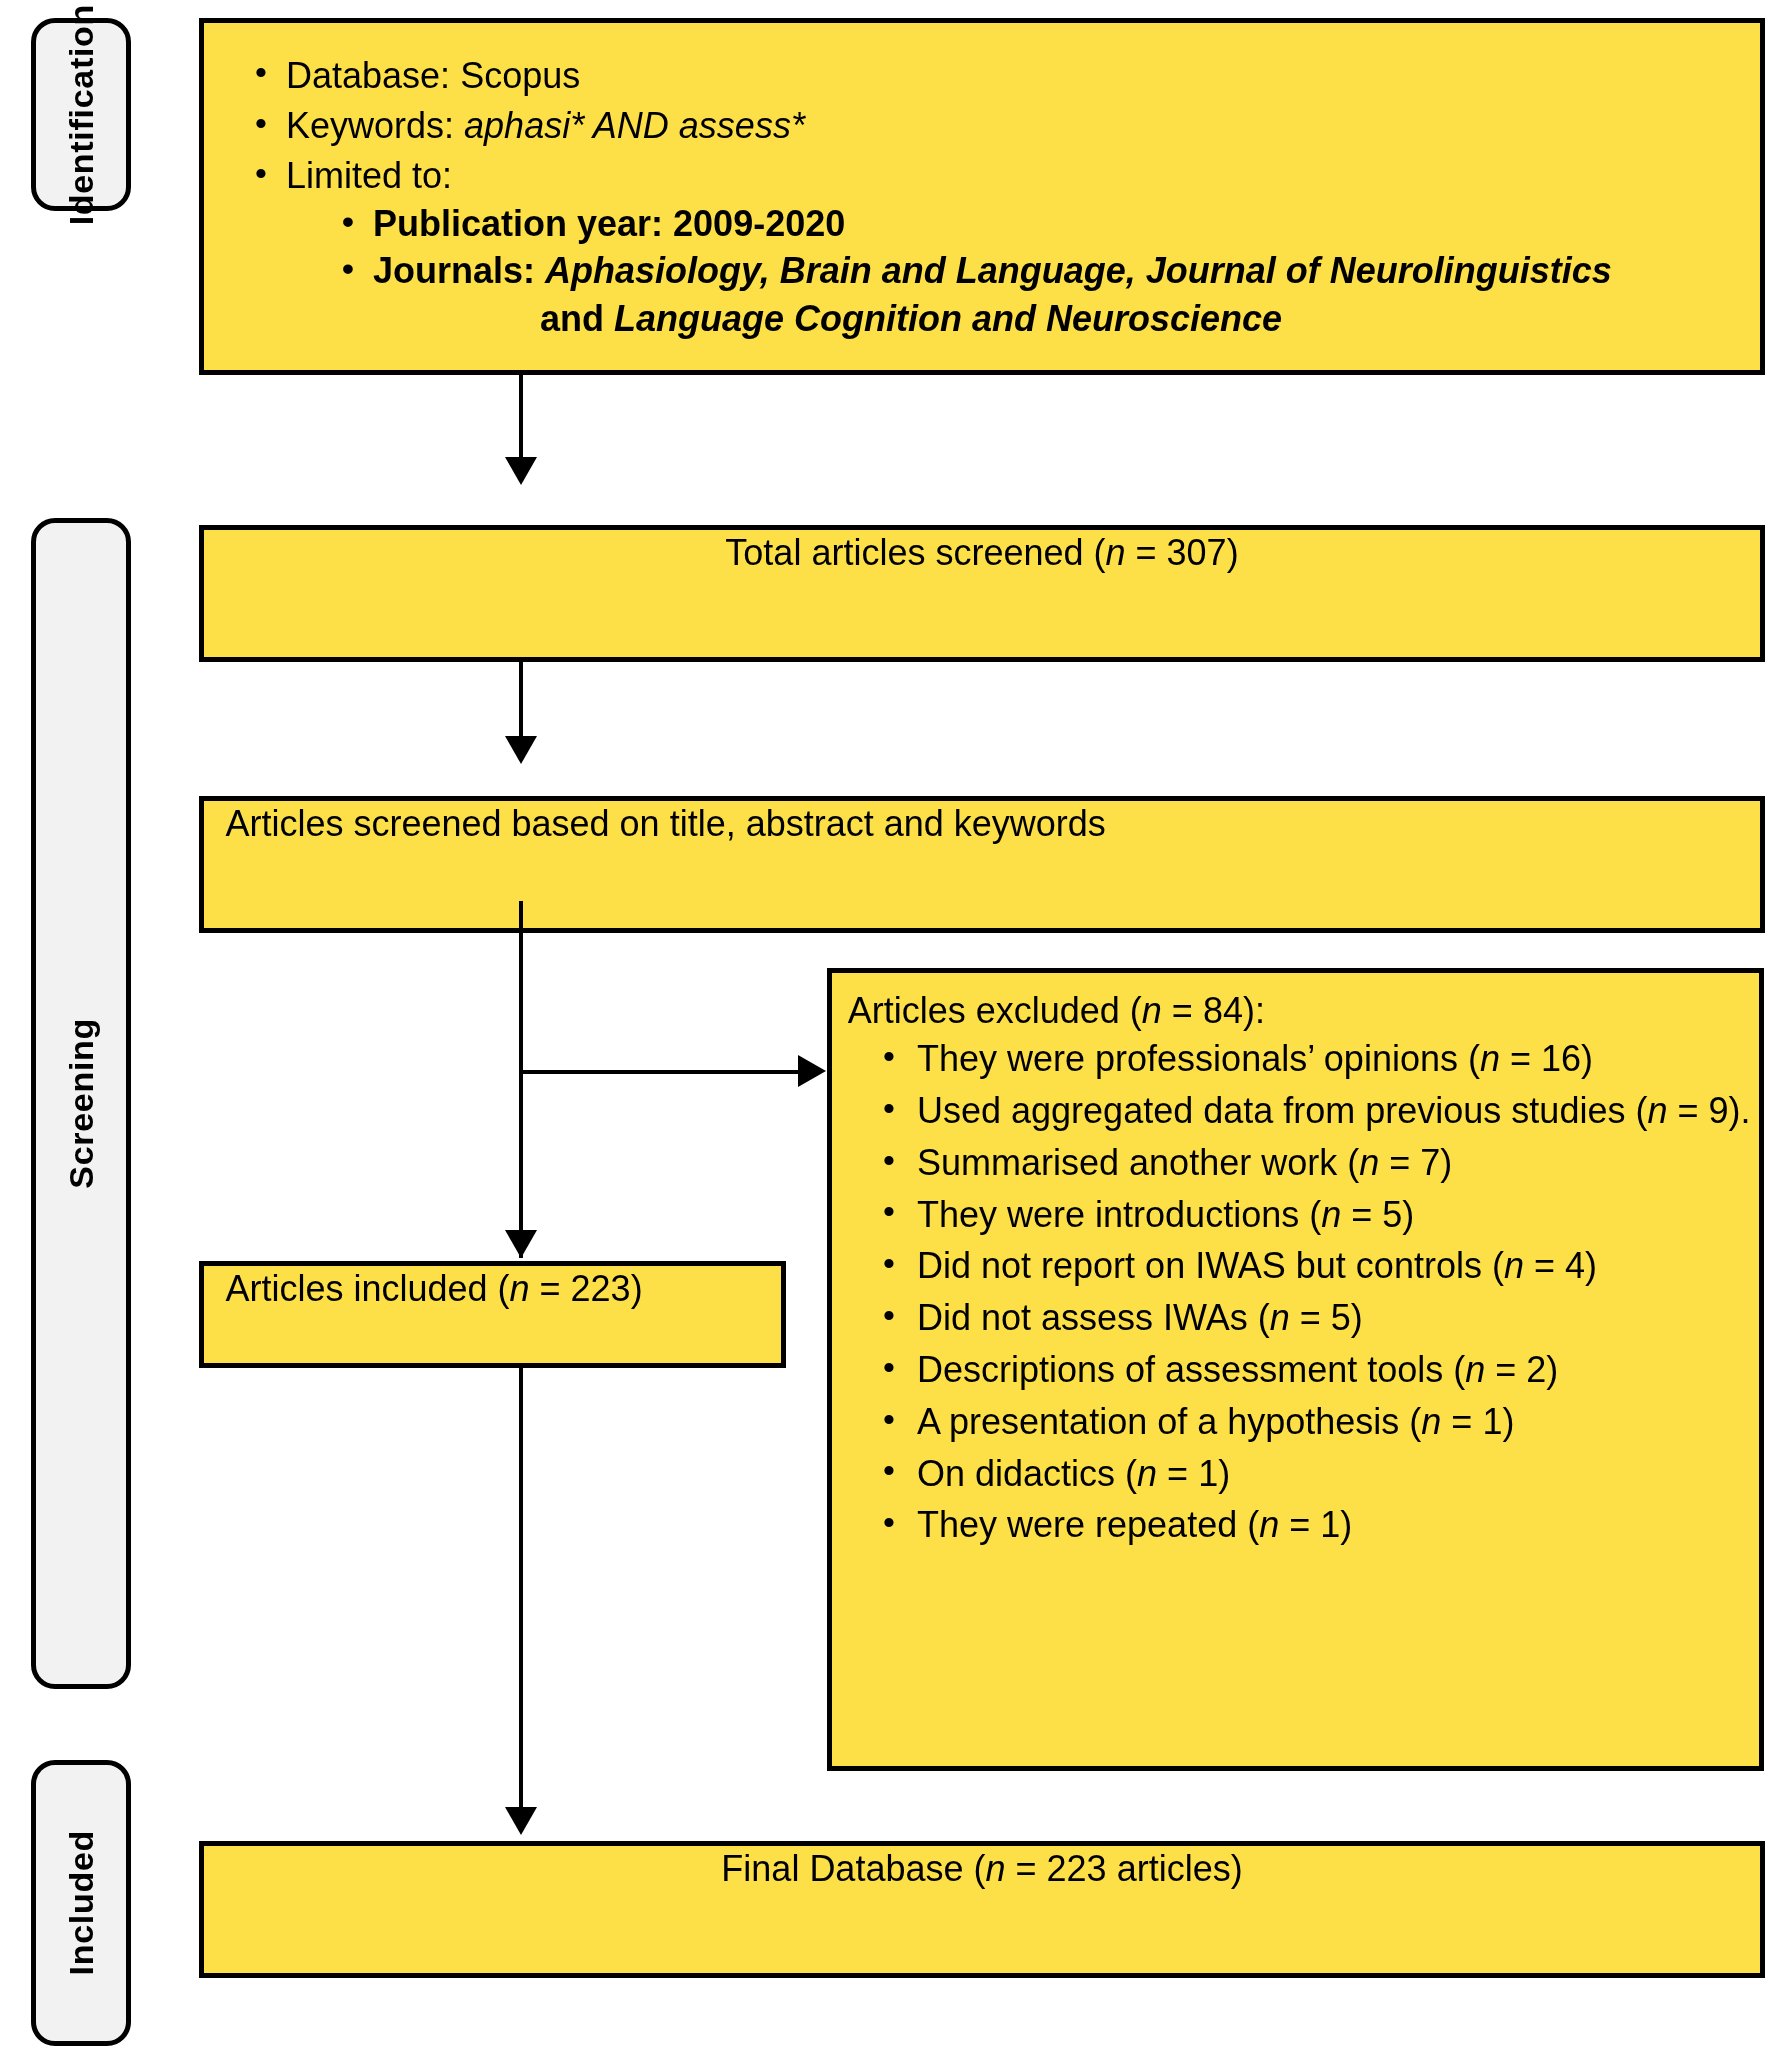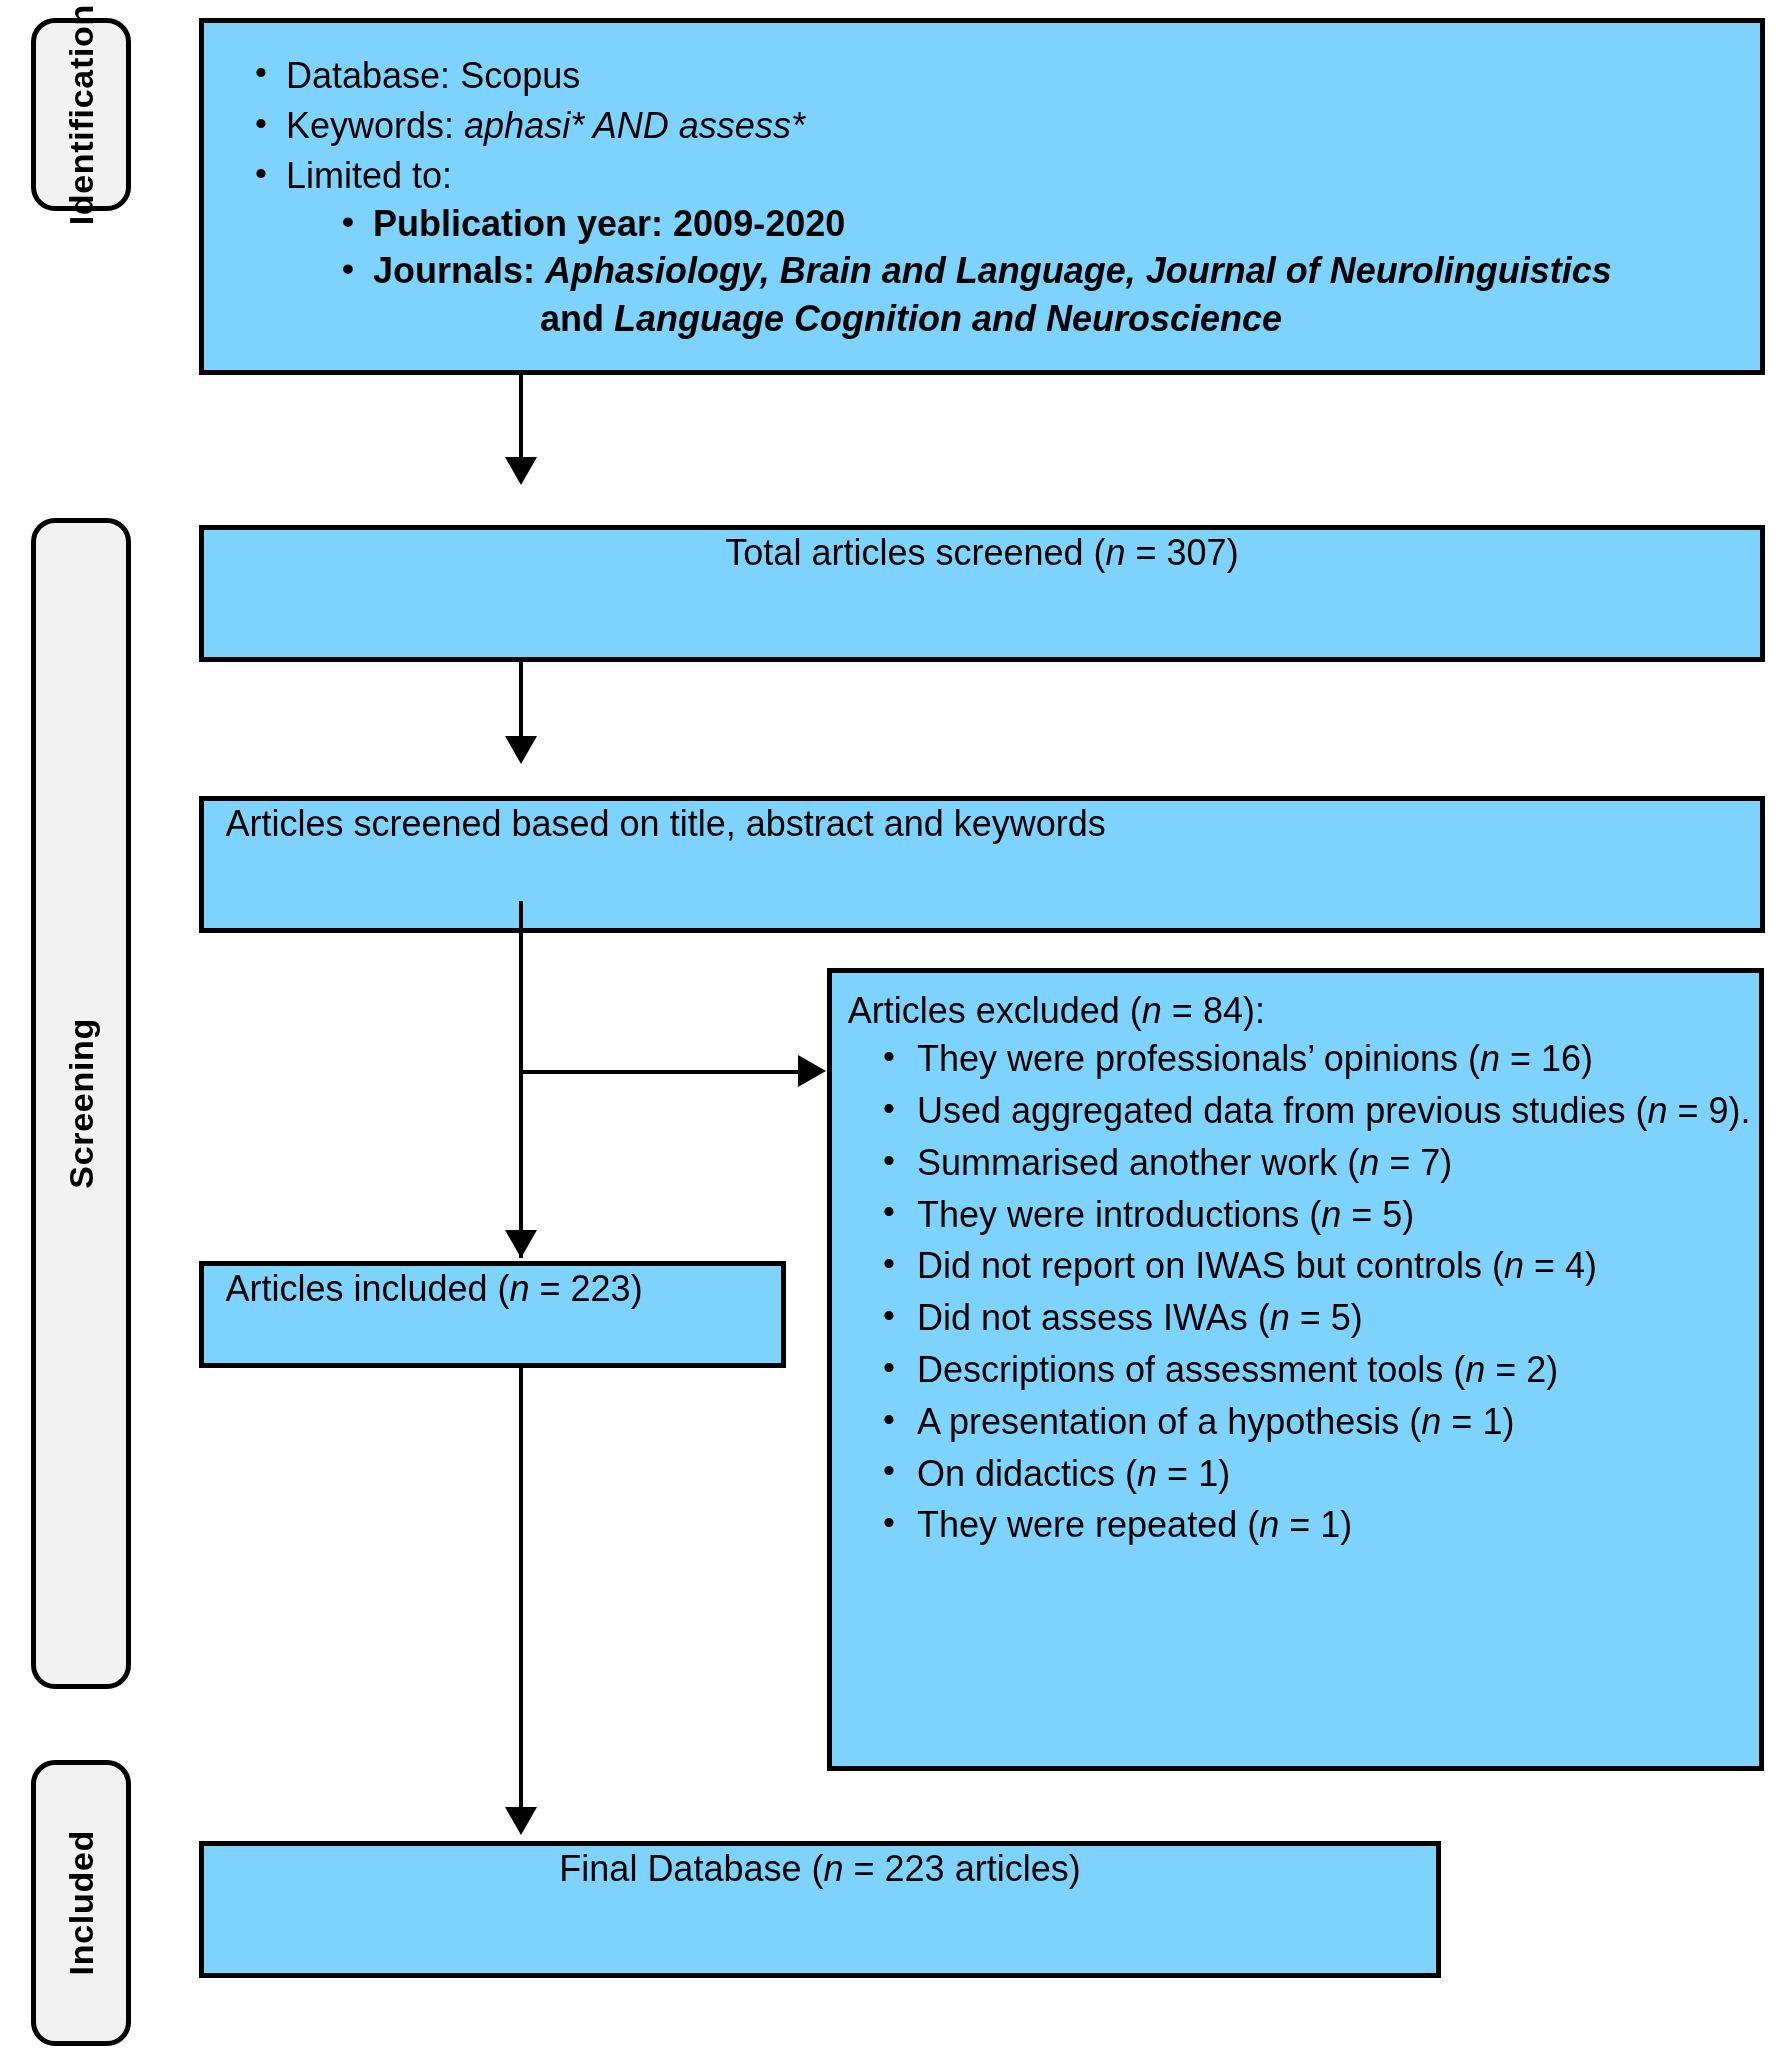--- a/index.html
+++ b/index.html
@@ -37,21 +37,21 @@
     font-size: 34px;
     letter-spacing: 0.7px;
     white-space: nowrap;
     line-height: 1;
   }
 
   
   .flow-box {
     position: absolute;
     box-sizing: border-box;
-    background: #7dd3fc;
+    background: #fde047;
     border: 5px solid #000000;
   }
   .box-inner {
     width: 100%;
     height: 100%;
     display: flex;
     flex-direction: column;
     justify-content: flex-start;
     box-sizing: border-box;
   }
@@ -262,21 +262,21 @@
     <div class="box-inner">
       <div class="left-text">
         <span>Articles included (</span><i>n</i><span> = </span><span>223</span><span>)</span>
       </div>
     </div>
   </div>
 
   <div class="vline" style="left:519px; top:1368px; height:443px;"></div>
   <div class="arrow-down" style="left:505px; top:1807px;"></div>
 
-  <div class="flow-box" style="left:199px; top:1841px; width:1242px; height:137px;">
+  <div class="flow-box" style="left:199px; top:1841px; width:1566px; height:137px;">
     <div class="box-inner">
       <div class="centered-text">
         <span>Final Database (</span><i>n</i><span> = </span><span>223</span><span> articles)</span>
       </div>
     </div>
   </div>
 
 </div>
 
 

